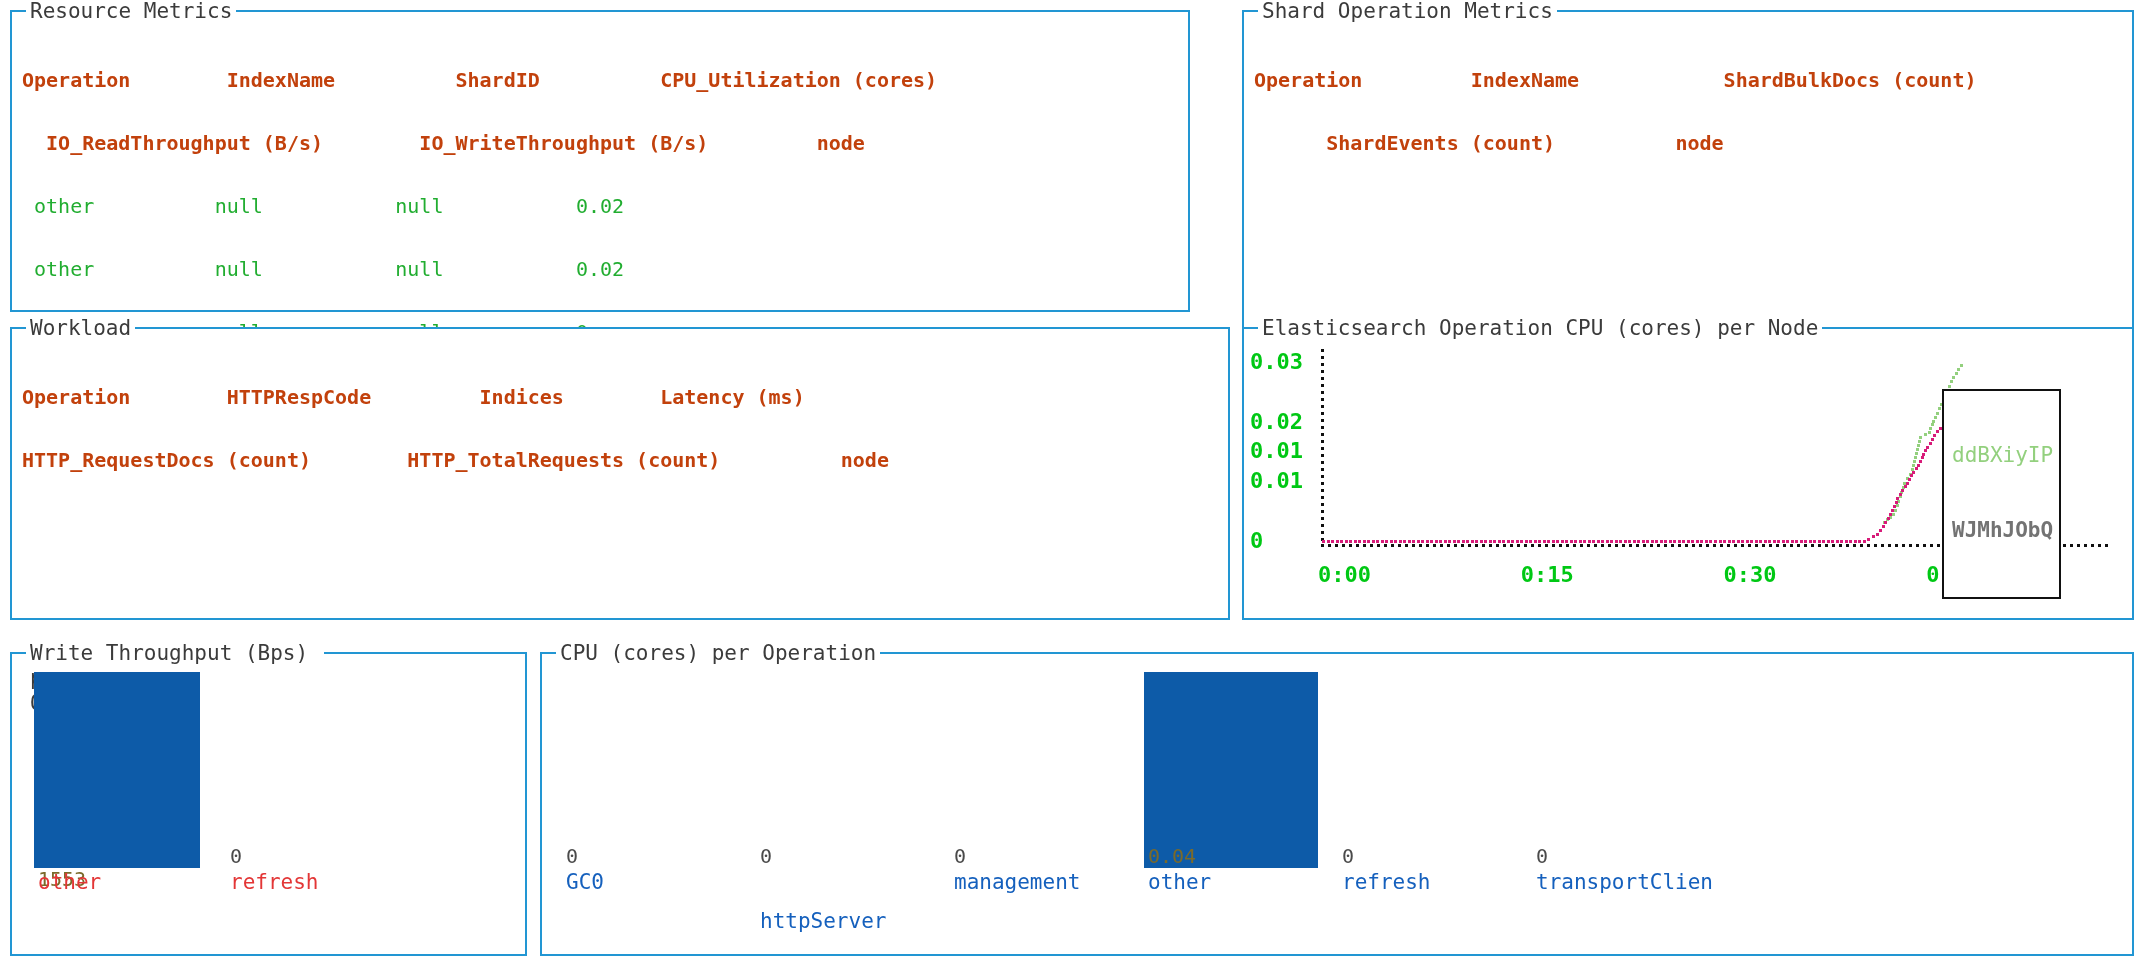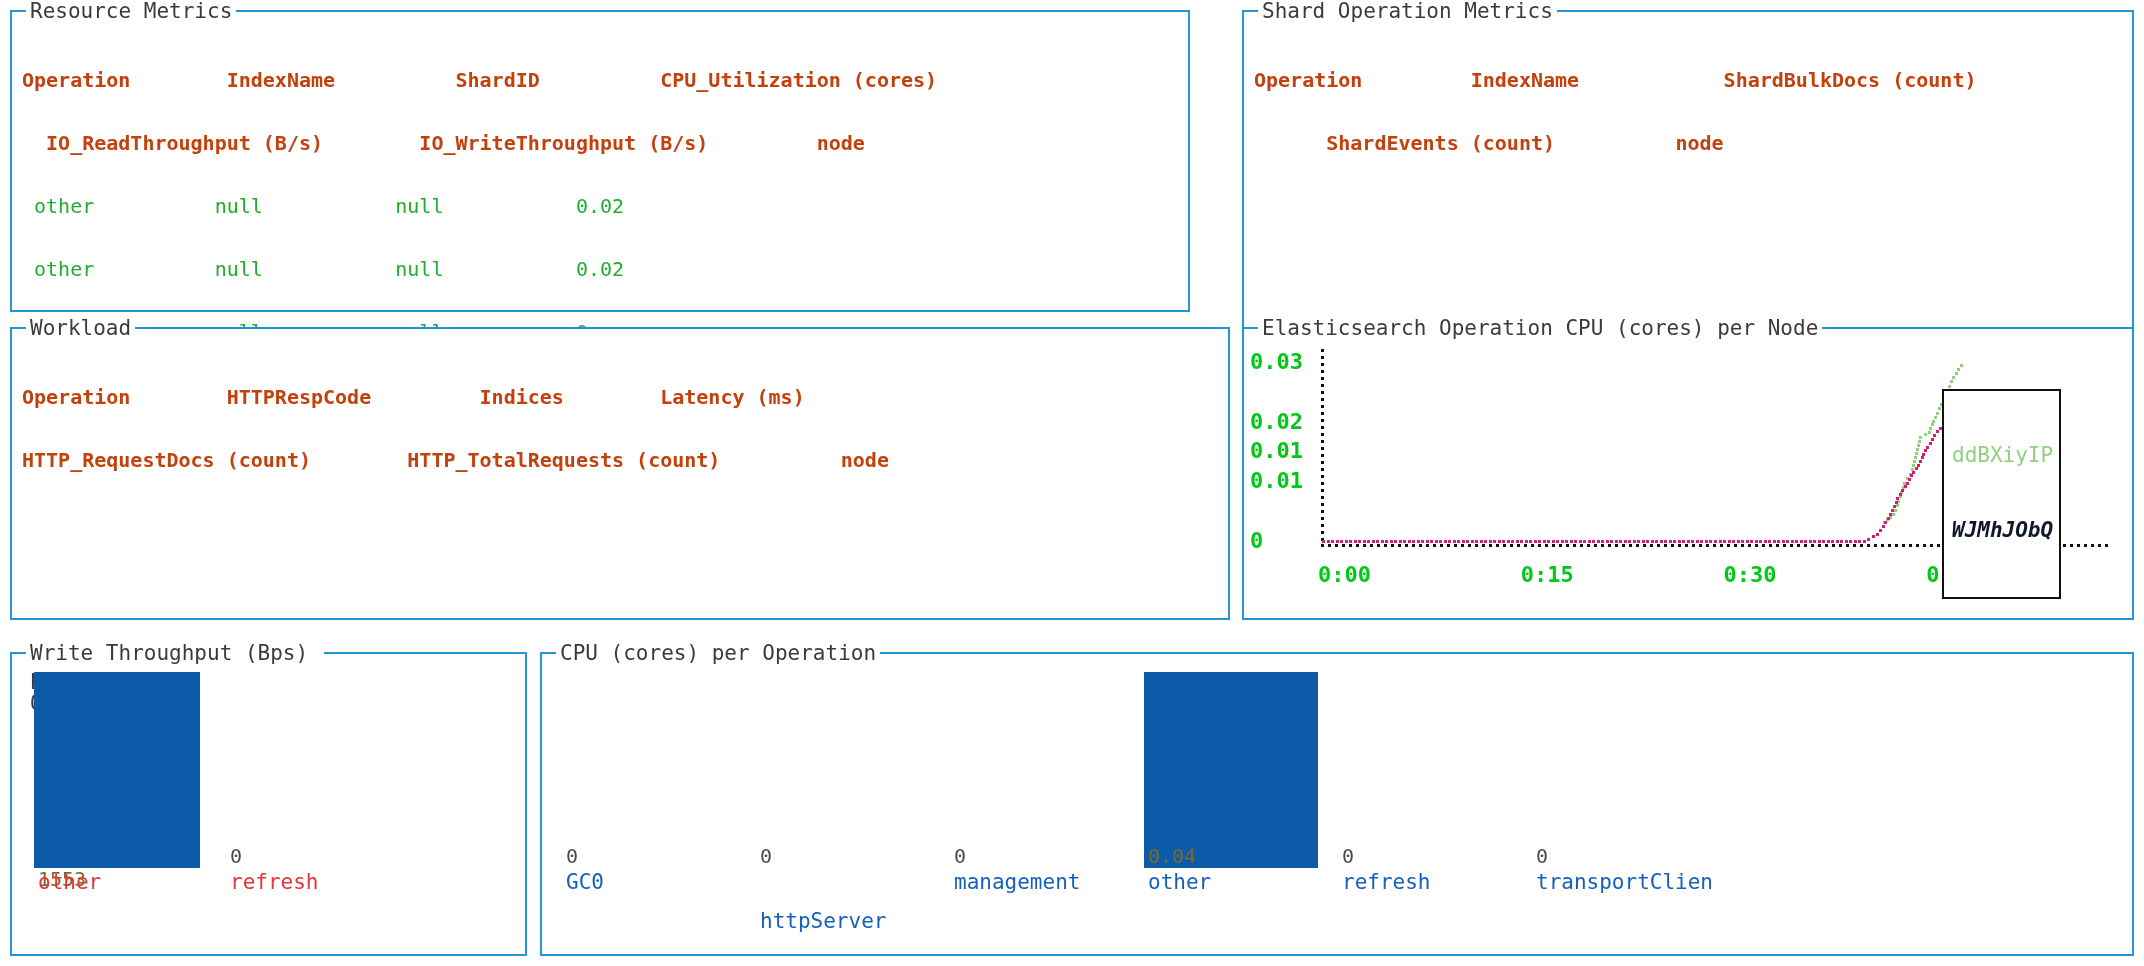--- a/index.html
+++ b/index.html
@@ -69,21 +69,21 @@
   .chart-legend {
     position: absolute;
     border: 2px solid #111111;
     background: #ffffff;
     padding: 2px 6px 4px 8px;
     line-height: 25px;
     font-size: 21px;
     white-space: pre;
   }
   .legend-a { color: #93d07e; display: block; }
-  .legend-b { color: #0f172a; display: block; font-weight: bold; font-style: italic; }
+  .legend-b { color: #737373; display: block; font-weight: bold; }
 
   
   .barchart { position: absolute; inset: 0; }
   .bar-rect {
     position: absolute;
     bottom: 46px;
     background: #0d5ba8;
   }
   .bar-value {
     position: absolute;

